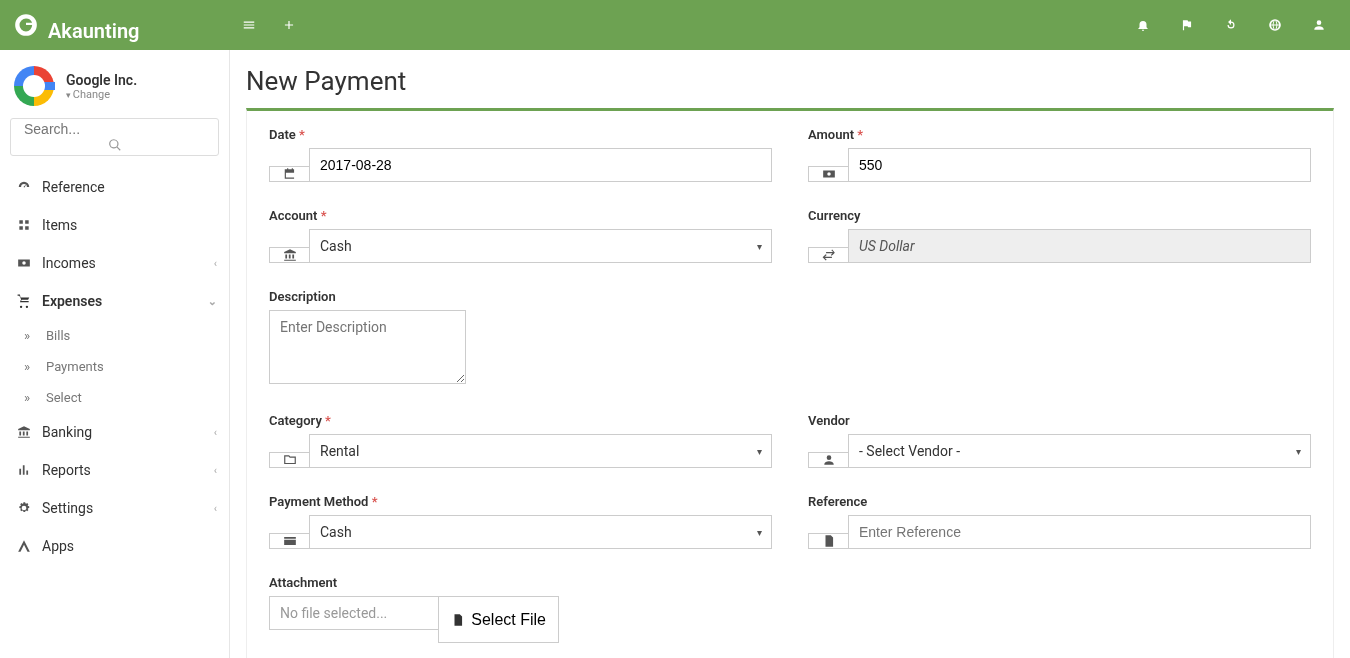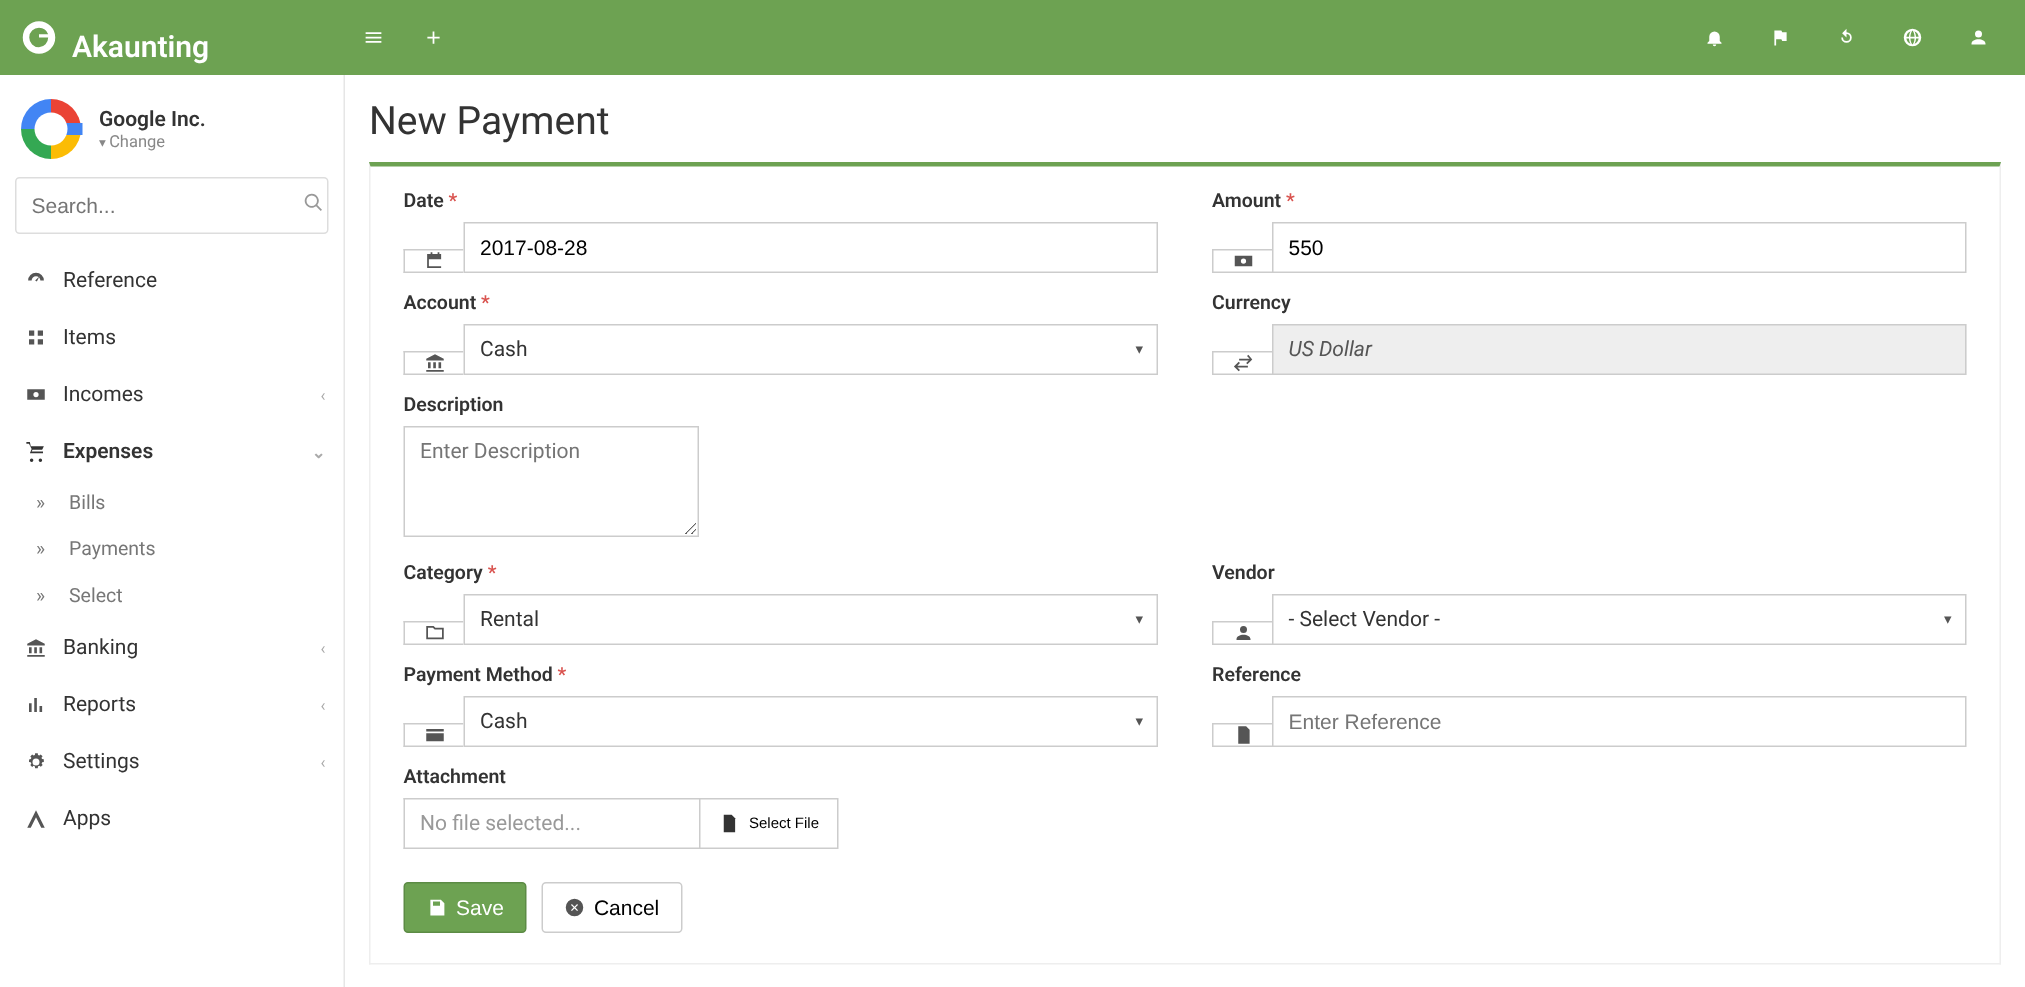--- a/index.html
+++ b/index.html
@@ -51,20 +51,21 @@
 .company-name { font-weight: 600; font-size: 14px; color: #333; }
 .company-change { font-size: 11px; color: #888; cursor:pointer; }
 .company-change::before { content:'▾ '; font-size:9px; }
 .company-meta { margin-left: 12px; }
 .search-wrap { padding: 0 10px 12px; }
 .search-box {
   border: 1px solid #ddd; border-radius: 3px;
   display: flex; align-items: center;
   height: 38px; padding: 0 10px;
   background:#fff;
+  flex-direction:column;
 }
 .search-box input {
   flex:1; border:none; outline:none; font-size:14px;
 }
 .nav { list-style:none; }
 .nav-item {
   display:flex; align-items:center;
   padding: 11px 14px;
   font-size: 14px;
   cursor:pointer;
@@ -88,21 +89,21 @@
 
 .main { flex:1; padding: 16px 16px 20px; }
 .page-title { font-size: 26px; font-weight: 400; color: #333; margin-bottom: 12px; margin-left: 0;}
 .panel {
   border-top: 3px solid #6da252;
   border-left: 1px solid #eee;
   border-right: 1px solid #eee;
   border-bottom: 1px solid #eee;
   padding: 16px 22px 20px;
 }
-.form-row { display:flex; gap: 36px; margin-bottom: 13px; }
+.form-row { display:flex; gap: 36px; margin-bottom: 26px; }
 .form-group { flex:1; }
 .form-group.full { flex: 1 1 100%; }
 .label { font-size: 13px; font-weight: 600; color:#333; margin-bottom: 6px; display:block; }
 .label .req { color:#d9534f; }
 .input-group { display:flex;align-items:flex-end; }
 .addon {
   width: 40px; border:1px solid #ccc; border-right:none;
   display:flex; align-items:center; justify-content:center;
   background: #fff; color:#555;
 }
@@ -119,23 +120,23 @@
 .select-display.readonly { background:#eee; color:#555;font-style:italic;}
 .select-caret { position:absolute; right:10px; top:50%; transform:translateY(-50%); font-size:10px; color:#555;}
 textarea.control { height: 74px; padding: 8px 10px; resize: vertical; font-family:inherit;}
 .file-group { display:flex; max-width: 290px;}
 .file-display {
   flex:1; height:34px; border:1px solid #ccc; border-right:none;
   padding: 0 10px; display:flex; align-items:center;
   color:#999; font-size:14px;
 }
 .file-btn {
-  height:34px; border:1px solid #ccc; background:#fff;
+  height:47px; border:1px solid #ccc; background:#fff;
   padding: 0 12px; display:flex; align-items:center; gap:6px;
-  cursor:pointer; font-size:10px;
+  cursor:pointer; font-size:16px;
 }
 .actions { margin-top: 22px; display:flex; gap:10px; }
 .btn {
   height:34px; border-radius:3px; border:1px solid #ccc;
   background:#fff; display:flex; align-items:center;
   padding: 0 14px; gap:6px; cursor:pointer; font-size:14px;text-align:right;
 }
 .btn-primary { background:#6da252; color:#fff; border-color:#5c8b45; }
 .btn-primary svg { fill:#fff; }
 svg.i { width:14px; height:14px; }

